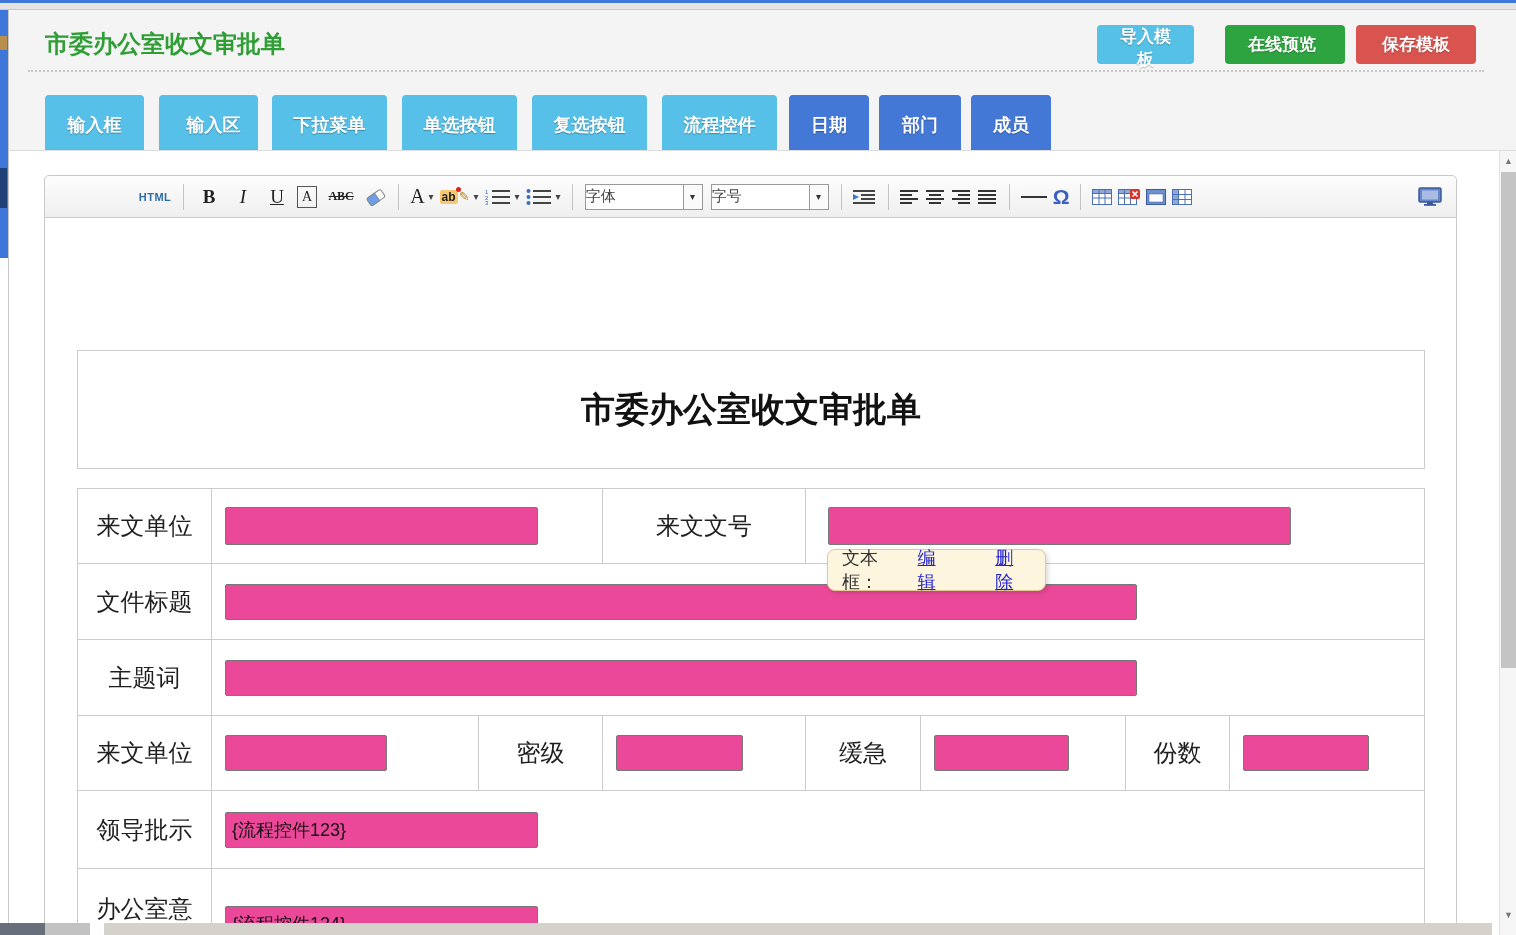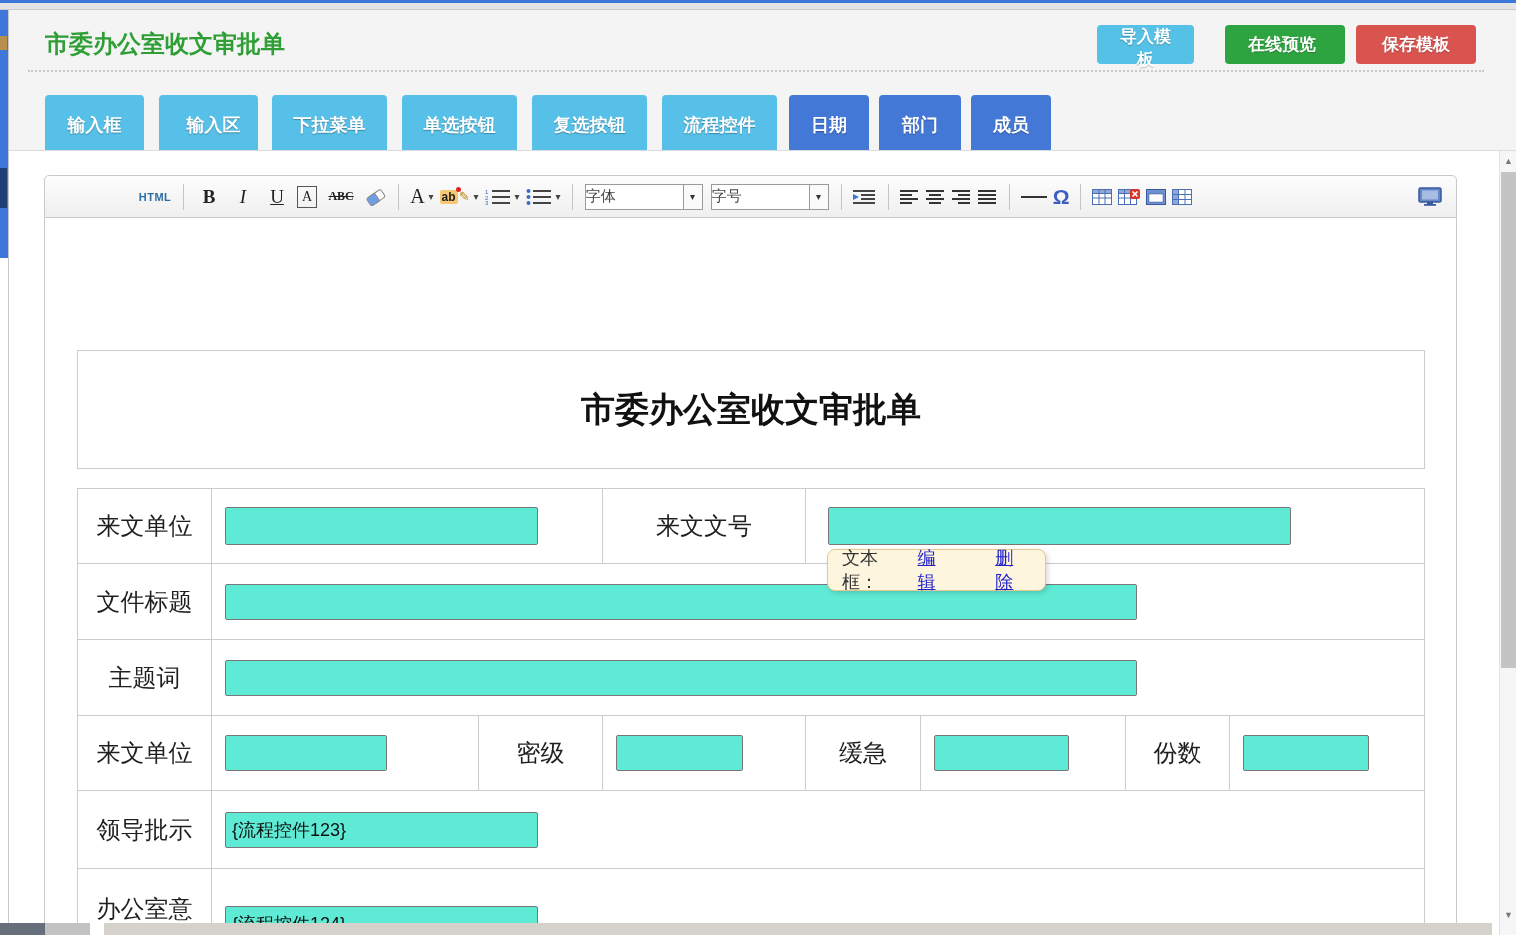--- a/index.html
+++ b/index.html
@@ -74,21 +74,21 @@
   
   .doc-title-block{left:32px;top:132px;width:1348px;height:119px;box-sizing:border-box;
                    border:1px solid #ccc;display:flex;align-items:center;justify-content:center;}
   .doc-title{font-size:34px;font-weight:bold;color:#111;}
   .form-table{position:absolute;left:32px;top:270px;width:1348px;border-collapse:collapse;
               table-layout:fixed;background:#fff;}
   .form-table td{border:1px solid #ccc;box-sizing:border-box;vertical-align:middle;}
   td.lbl{text-align:center;font-size:24px;color:#1f1f1f;padding:0 4px;}
   td.fld{padding-left:13px;}
   td.fld-lg{padding-left:22px;}
-  .txt{height:36px;border:1px solid #777;border-radius:2px;background:#5eead4;box-sizing:border-box;
+  .txt{height:36px;border:1px solid #777;border-radius:2px;background:#ec4899;box-sizing:border-box;
        font-size:18px;color:#111;padding:0 6px;font-family:"Liberation Sans",sans-serif;}
   .txt-tall{height:38px;}
   .wrap-lbl{display:inline-block;width:100px;line-height:1.2;}
 
   
   .tooltip{left:827px;top:549px;width:219px;height:42px;box-sizing:border-box;z-index:30;
            background:#fdf5dd;border:1px solid #e3c98f;border-radius:8px;
            box-shadow:2px 2px 5px rgba(0,0,0,.15);display:flex;align-items:center;
            padding:0 14px;font-size:18px;color:#333;}
   .tooltip a{color:#2222cc;text-decoration:underline;cursor:pointer;}

